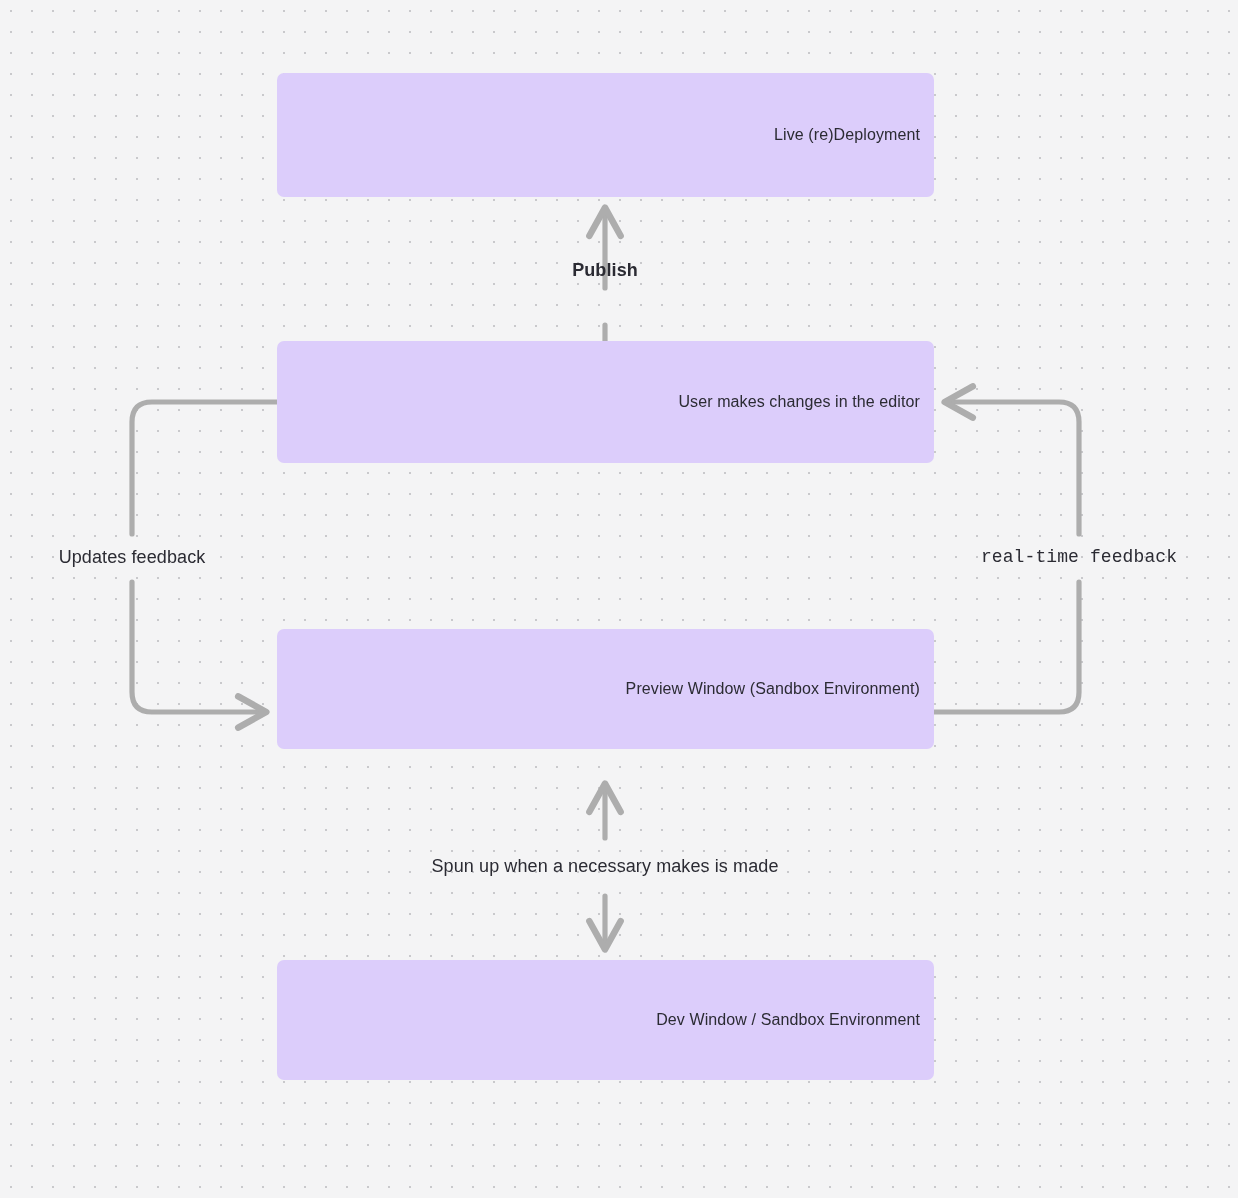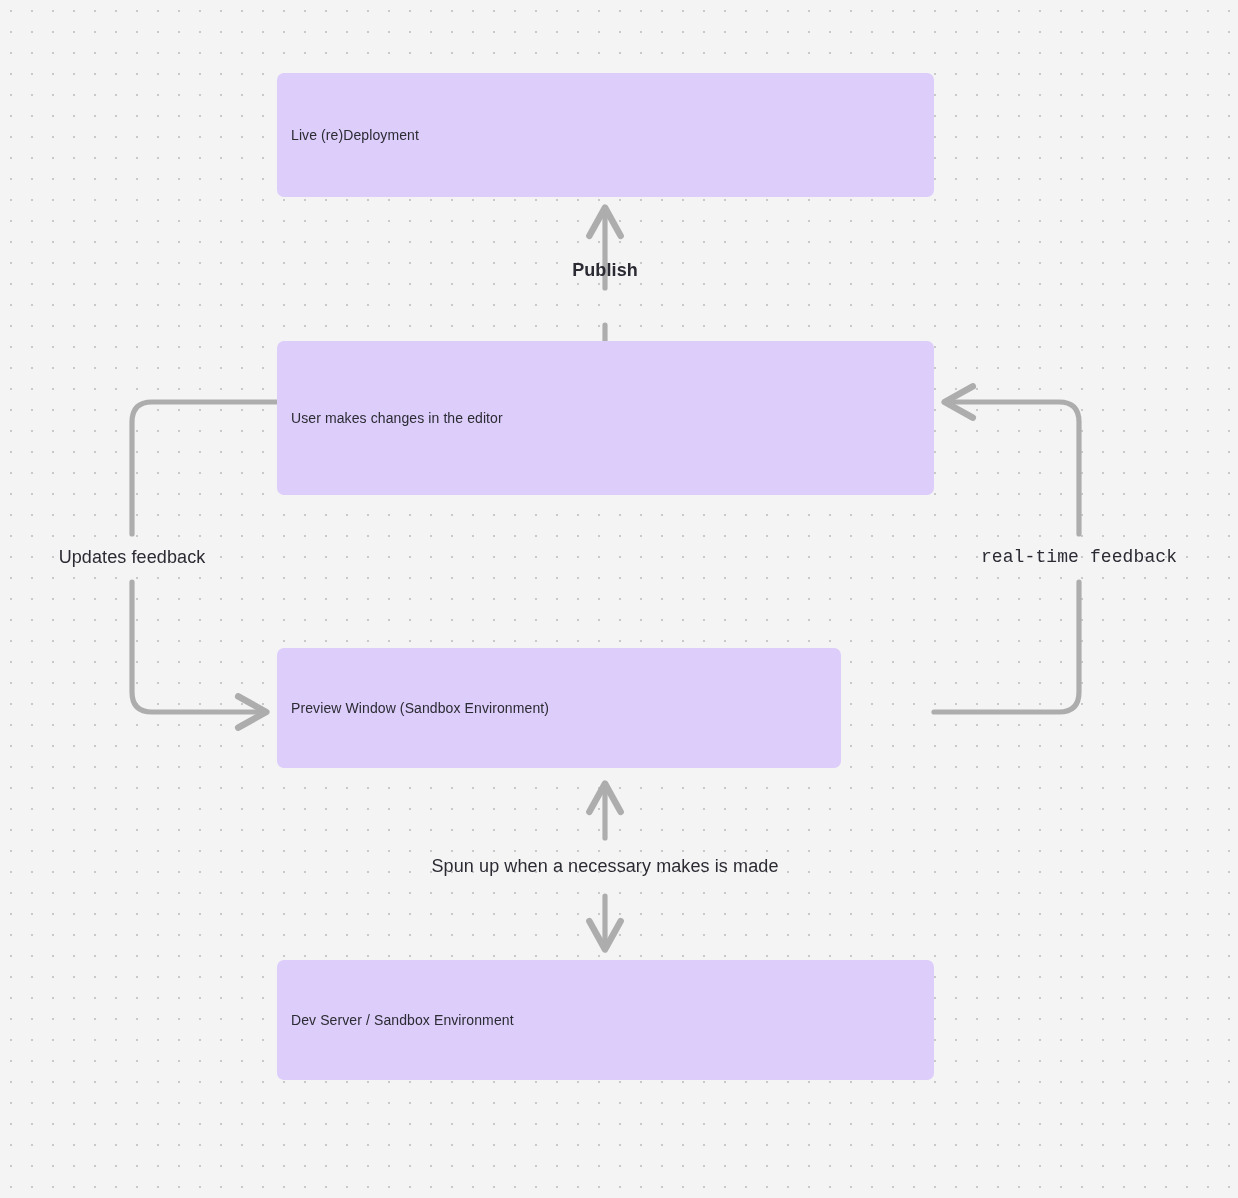--- a/index.html
+++ b/index.html
@@ -32,24 +32,24 @@
     height: 1198px;
     pointer-events: none;
   }
   .node {
     position: absolute;
     box-sizing: border-box;
     background-color: #dccdfb;
     border-radius: 7px;
     display: flex;
     align-items: center;
-    justify-content: flex-start;
+    justify-content: flex-end;
     text-align: center;
     color: #2b2b33;
-    font-size: 14px;
+    font-size: 16px;
     font-weight: 400;
     letter-spacing: 0.1px;
     line-height: 1.3;
     padding: 4px 14px;
   }
   .edge-label {
     position: absolute;
     color: #2b2b33;
     font-size: 18px;
     font-weight: 400;
@@ -92,30 +92,30 @@
     <g>
       <path d="M 605 838 L 605 784" fill="none" stroke="#adadad" stroke-width="5.2" stroke-linecap="round" marker-end="url(#arrow-end)"></path>
       <path d="M 605 896 L 605 949" fill="none" stroke="#adadad" stroke-width="5.2" stroke-linecap="round" marker-end="url(#arrow-end)"></path>
     </g>
   </svg>
 
   <div class="node" style="left:277px; top:73px; width:657px; height:124px;">
     <span>Live (re)Deployment</span>
   </div>
 
-  <div class="node" style="left:277px; top:341px; width:657px; height:154px;">
+  <div class="node" style="left:277px; top:341px; width:657px; height:122px;">
     <span>User makes changes in the editor</span>
   </div>
 
-  <div class="node" style="left:277px; top:648px; width:564px; height:120px;">
+  <div class="node" style="left:277px; top:629px; width:657px; height:120px;">
     <span>Preview Window (Sandbox Environment)</span>
   </div>
 
   <div class="node" style="left:277px; top:960px; width:657px; height:120px;">
-    <span>Dev Server / Sandbox Environment</span>
+    <span>Dev Window / Sandbox Environment</span>
   </div>
 
   <div class="edge-label centered" style="left:605px; top:270px;font-weight:bold;">Publish</div>
 
   <div class="edge-label centered" style="left:132px; top:557px;">Updates feedback</div>
 
   <div class="edge-label centered" style="left:1079px; top:557px;font-family:Liberation Mono, monospace;">real-time feedback</div>
 
   <div class="edge-label centered" style="left:605px; top:866px;">Spun up when a necessary makes is made</div>
 

